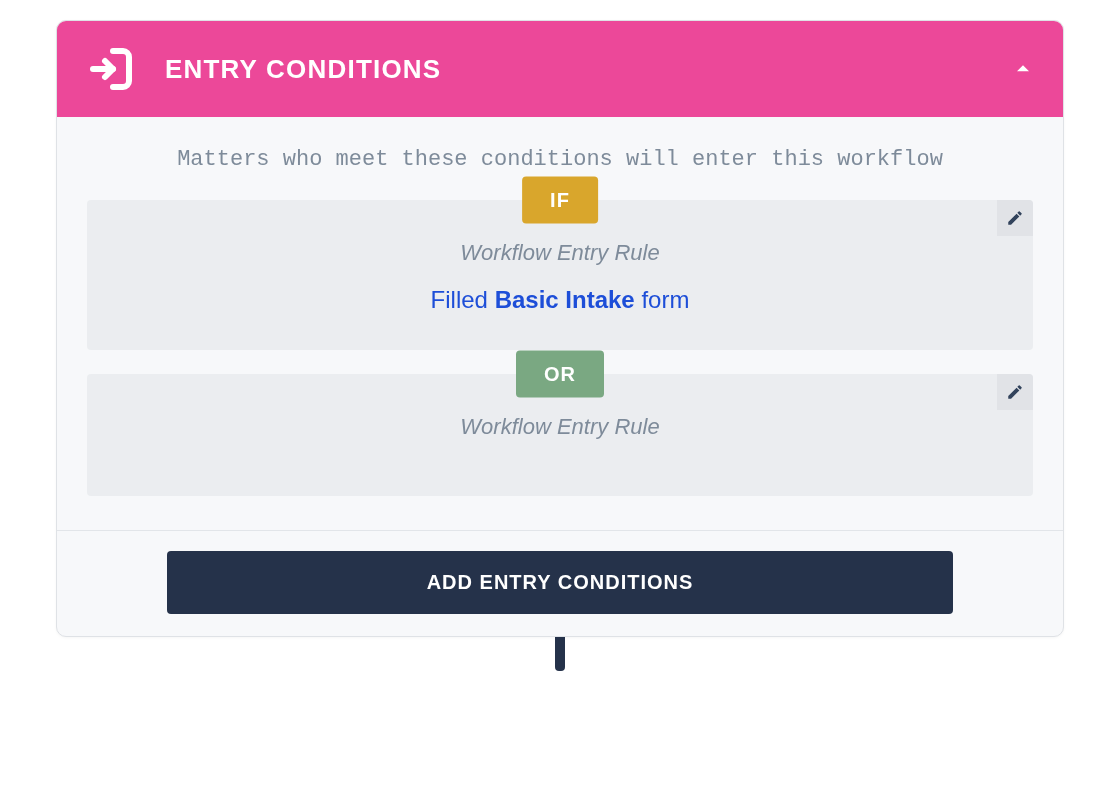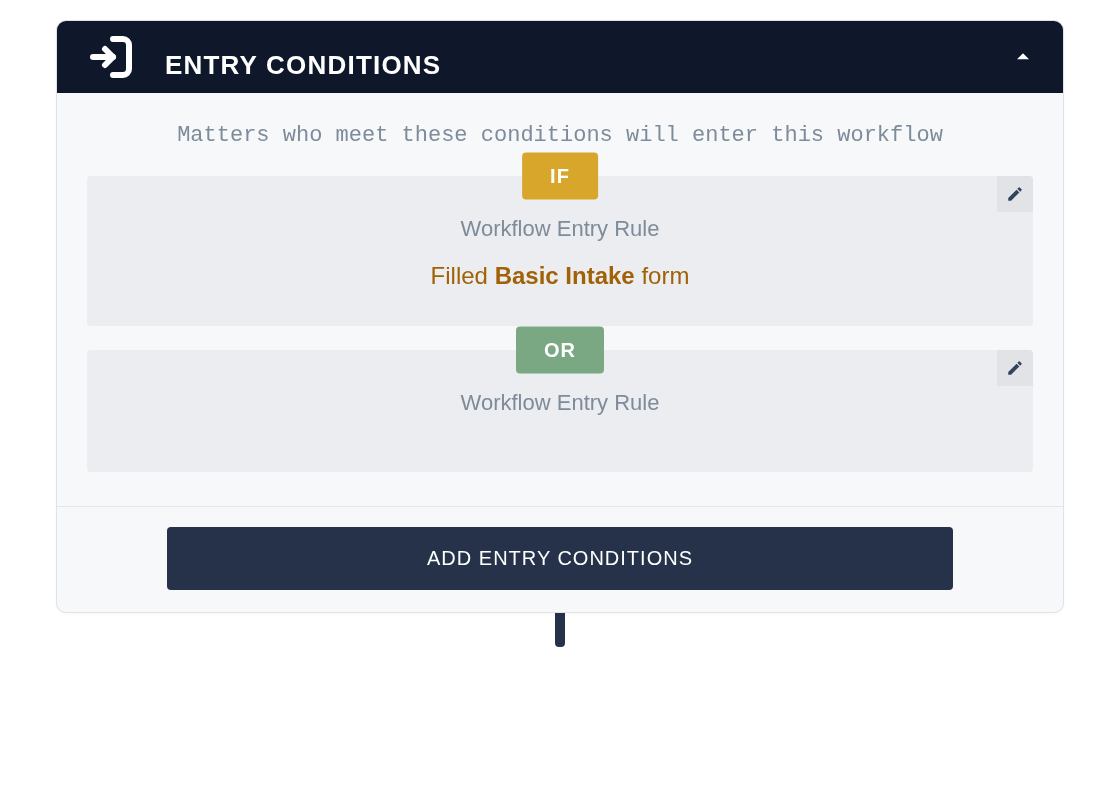--- a/index.html
+++ b/index.html
@@ -10,25 +10,25 @@
     }
     .card {
       border: 1px solid #dfe2e6;
       border-radius: 10px;
       overflow: hidden;
       background: #f7f8fa;
       box-shadow: 0 1px 3px rgba(0,0,0,0.04);
       position: relative;
     }
     .card-header {
-      background: #0f172a;
-      color: #ffffff;
-      display: flex;
-      align-items: flex-end;
-      padding: 12px 32px;
+      background: #ec4899;
+      color: #ffffff;
+      display: flex;
+      align-items: center;
+      padding: 24px 32px;
       gap: 28px;
       position: relative;
     }
     .header-icon {
       width: 48px;
       height: 48px;
       display: flex;
       align-items: center;
       justify-content: center;
       flex-shrink: 0;
@@ -100,39 +100,40 @@
       background: #e1e3e7;
       display: flex;
       align-items: center;
       justify-content: center;
       cursor: pointer;
       border-radius: 0 4px 0 0;
     }
     .edit-btn svg { width: 18px; height: 18px; fill: #32435c; }
 
     .rule-label {
+      font-style: italic;
       color: #7e8b9a;
       font-size: 22px;
       margin-bottom: 20px;
     }
     .rule-text {
       font-size: 24px;
-      color: #a16207;
+      color: #1d4ed8;
     }
     .rule-text .bold { font-weight: 800; }
 
     .card-footer {
       border-top: 1px solid #e2e5e9;
       padding: 20px 110px 22px;
     }
     .add-btn {
       width: 100%;
       background: #25324a;
       color: #ffffff;
-      font-weight: 400;
+      font-weight: 700;
       letter-spacing: 1px;
       font-size: 20px;
       padding: 20px;
       border: none;
       border-radius: 4px;
       cursor: pointer;
       text-align: center;
     }
 
     .connector {

